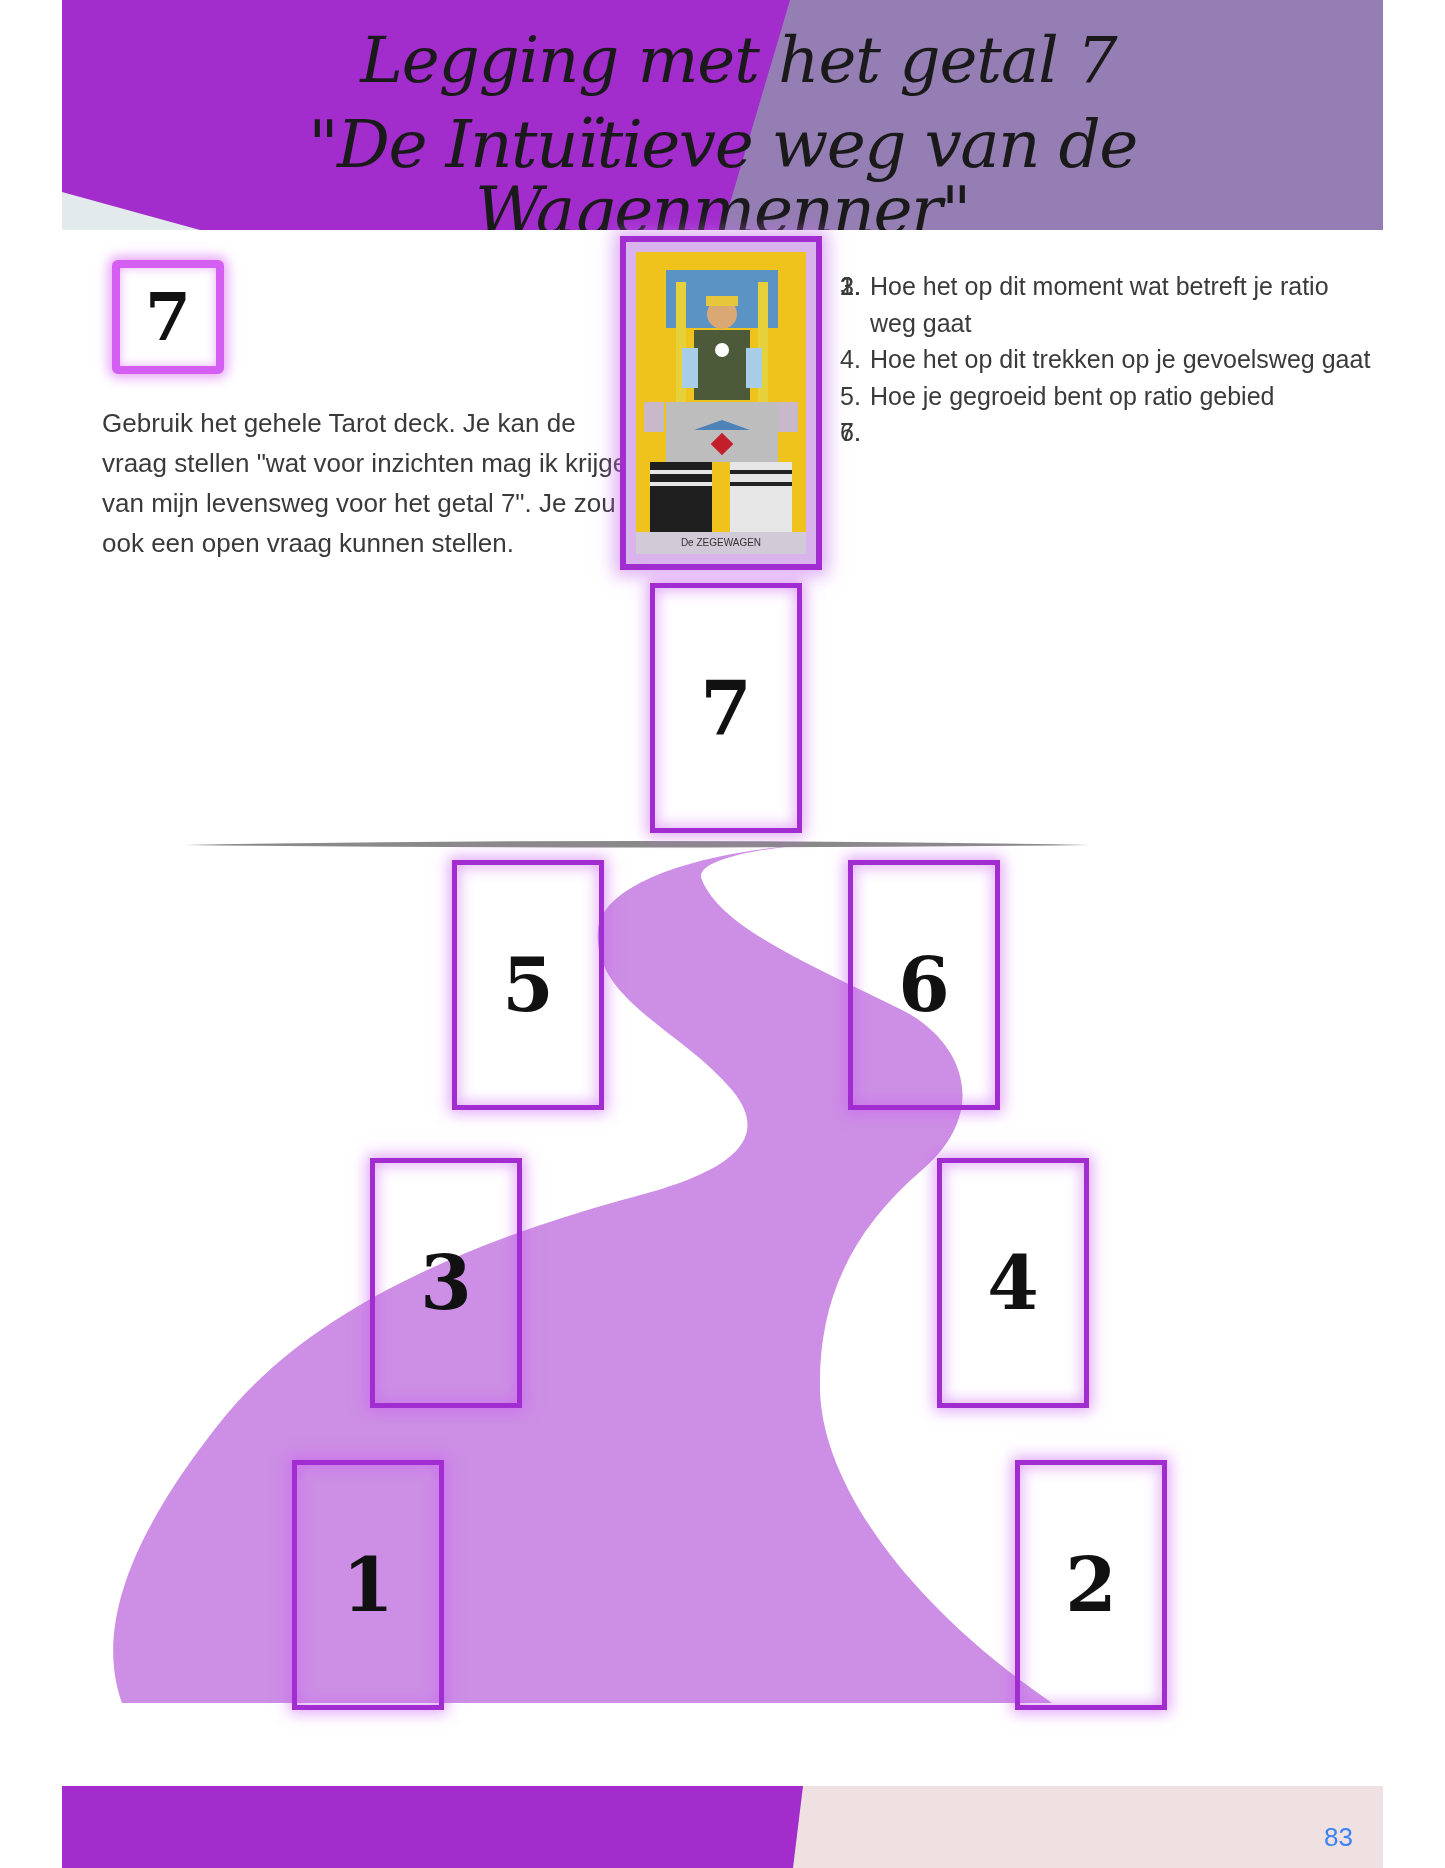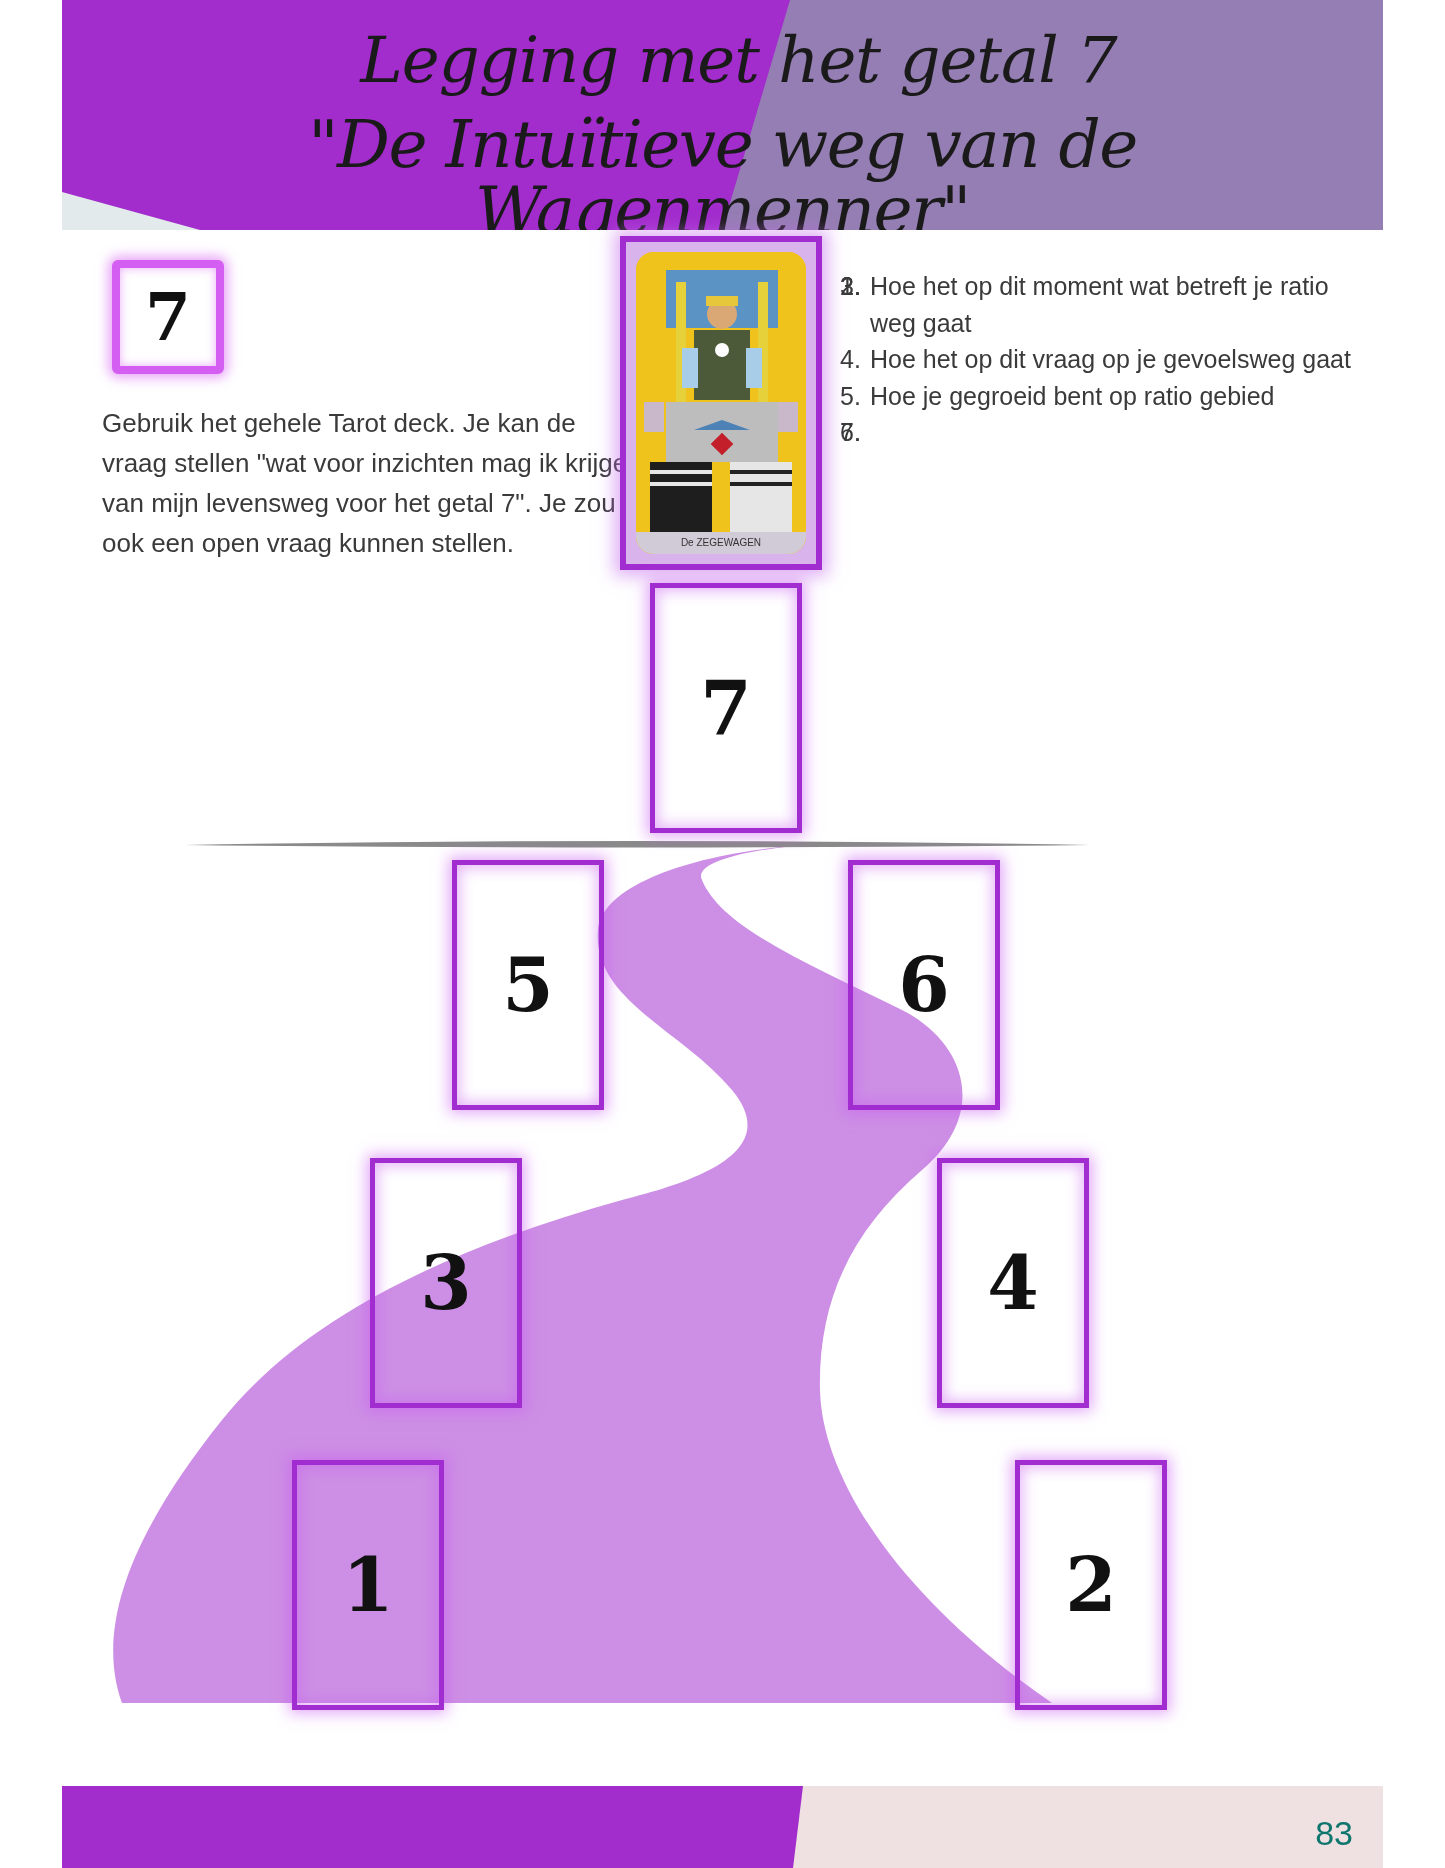--- a/index.html
+++ b/index.html
@@ -8,31 +8,31 @@
   .header{position:absolute;left:0;top:0;width:1321px;height:230px;overflow:hidden;}
   .header svg{position:absolute;left:0;top:0;}
   .title{position:absolute;left:0;top:28px;width:1321px;text-align:center;font-family:"DejaVu Serif",serif;font-style:italic;color:#1a1a1a;line-height:1;}
   .title .l1{font-size:64px;display:block;letter-spacing:-1px;padding-left:32px;}
   .title .l2{font-size:66px;display:block;margin-top:20px;letter-spacing:-1.5px;}
   .badge7{position:absolute;left:50px;top:260px;width:112px;height:114px;border:8px solid #d55ef2;box-shadow:0 0 12px 4px rgba(213,94,242,0.55), inset 0 0 10px rgba(213,94,242,0.5);border-radius:6px;display:flex;align-items:center;justify-content:center;box-sizing:border-box;background:#fff;}
   .numtxt{font-family:"DejaVu Serif",serif;font-weight:bold;color:#111;}
   .badge7 .numtxt{font-size:66px;}
   .intro{position:absolute;left:40px;top:403px;width:540px;font-size:26px;line-height:40px;color:#3a3a3a;}
   .chariot{position:absolute;left:558px;top:236px;width:202px;height:334px;border:6px solid #a12ccf;box-sizing:border-box;box-shadow:0 0 16px 6px rgba(196,110,236,0.55);background:#d9b4ec;}
-  .chariot .art{position:absolute;left:10px;top:10px;right:10px;bottom:10px;background:#f0c21c;overflow:hidden;border-radius:18px;}
+  .chariot .art{position:absolute;left:10px;top:10px;right:10px;bottom:10px;background:#f0c21c;overflow:hidden;}
   .chariot .caption{position:absolute;left:0;right:0;bottom:0;height:22px;background:#d0cbd6;font-size:10px;text-align:center;line-height:22px;color:#333;}
   .list{position:absolute;left:778px;top:268px;width:540px;margin:0;padding:0;list-style:none;font-size:25px;line-height:36.5px;color:#3a3a3a;}
   .list li{position:relative;padding-left:30px;}
   .list li .n{position:absolute;left:0;top:0;}
   .divider{position:absolute;left:123px;top:840px;width:905px;height:10px;}
   .road{position:absolute;left:0;top:0;}
   .slot{position:absolute;width:152px;height:250px;border:5px solid #a12ccf;box-sizing:border-box;box-shadow:0 0 14px 3px rgba(200,90,240,0.55), inset 0 0 14px 3px rgba(200,90,240,0.45);display:flex;align-items:center;justify-content:center;background:transparent;}
   .slot .numtxt{font-size:74px;}
   .footer{position:absolute;left:0;top:1786px;width:1321px;height:82px;overflow:hidden;}
-  .pagenum{position:absolute;right:30px;top:28px;font-size:34px;color:#0f766e;}
+  .pagenum{position:absolute;right:30px;top:36px;font-size:26px;color:#3b82f6;}
 </style>
 </head>
 <body>
 
 <div class="page">
 
   <div class="header">
     <svg width="1321" height="230" viewBox="0 0 1321 230">
       <rect x="0" y="0" width="1321" height="230" fill="#957eb3"></rect>
       <polygon points="0,0 728,0 660,230 0,230" fill="#a22ccc"></polygon>
@@ -95,21 +95,21 @@
         <line x1="94" y1="232" x2="156" y2="232" stroke="#222" stroke-width="4"></line>
       </svg>
       <div class="caption">De ZEGEWAGEN</div>
     </div>
   </div>
 
   <ol class="list">
     <li><span class="n">1.</span></li>
     <li><span class="n">2.</span></li>
     <li><span class="n">3.</span><span>Hoe het op dit moment wat betreft  je ratio weg gaat</span></li>
-    <li><span class="n">4.</span><span>Hoe het op dit vraag op je gevoelsweg gaat</span></li>
+    <li><span class="n">4.</span><span>Hoe het op dit trekken op je gevoelsweg gaat</span></li>
     <li><span class="n">5.</span><span>Hoe je gegroeid bent op ratio gebied</span></li>
     <li><span class="n">6.</span></li>
     <li><span class="n">7.</span></li>
   </ol>
 
   <div class="slot" style="left:588px;top:583px;">
     <span class="numtxt">7</span>
   </div>
   <div class="slot" style="left:390px;top:860px;">
     <span class="numtxt">5</span>

